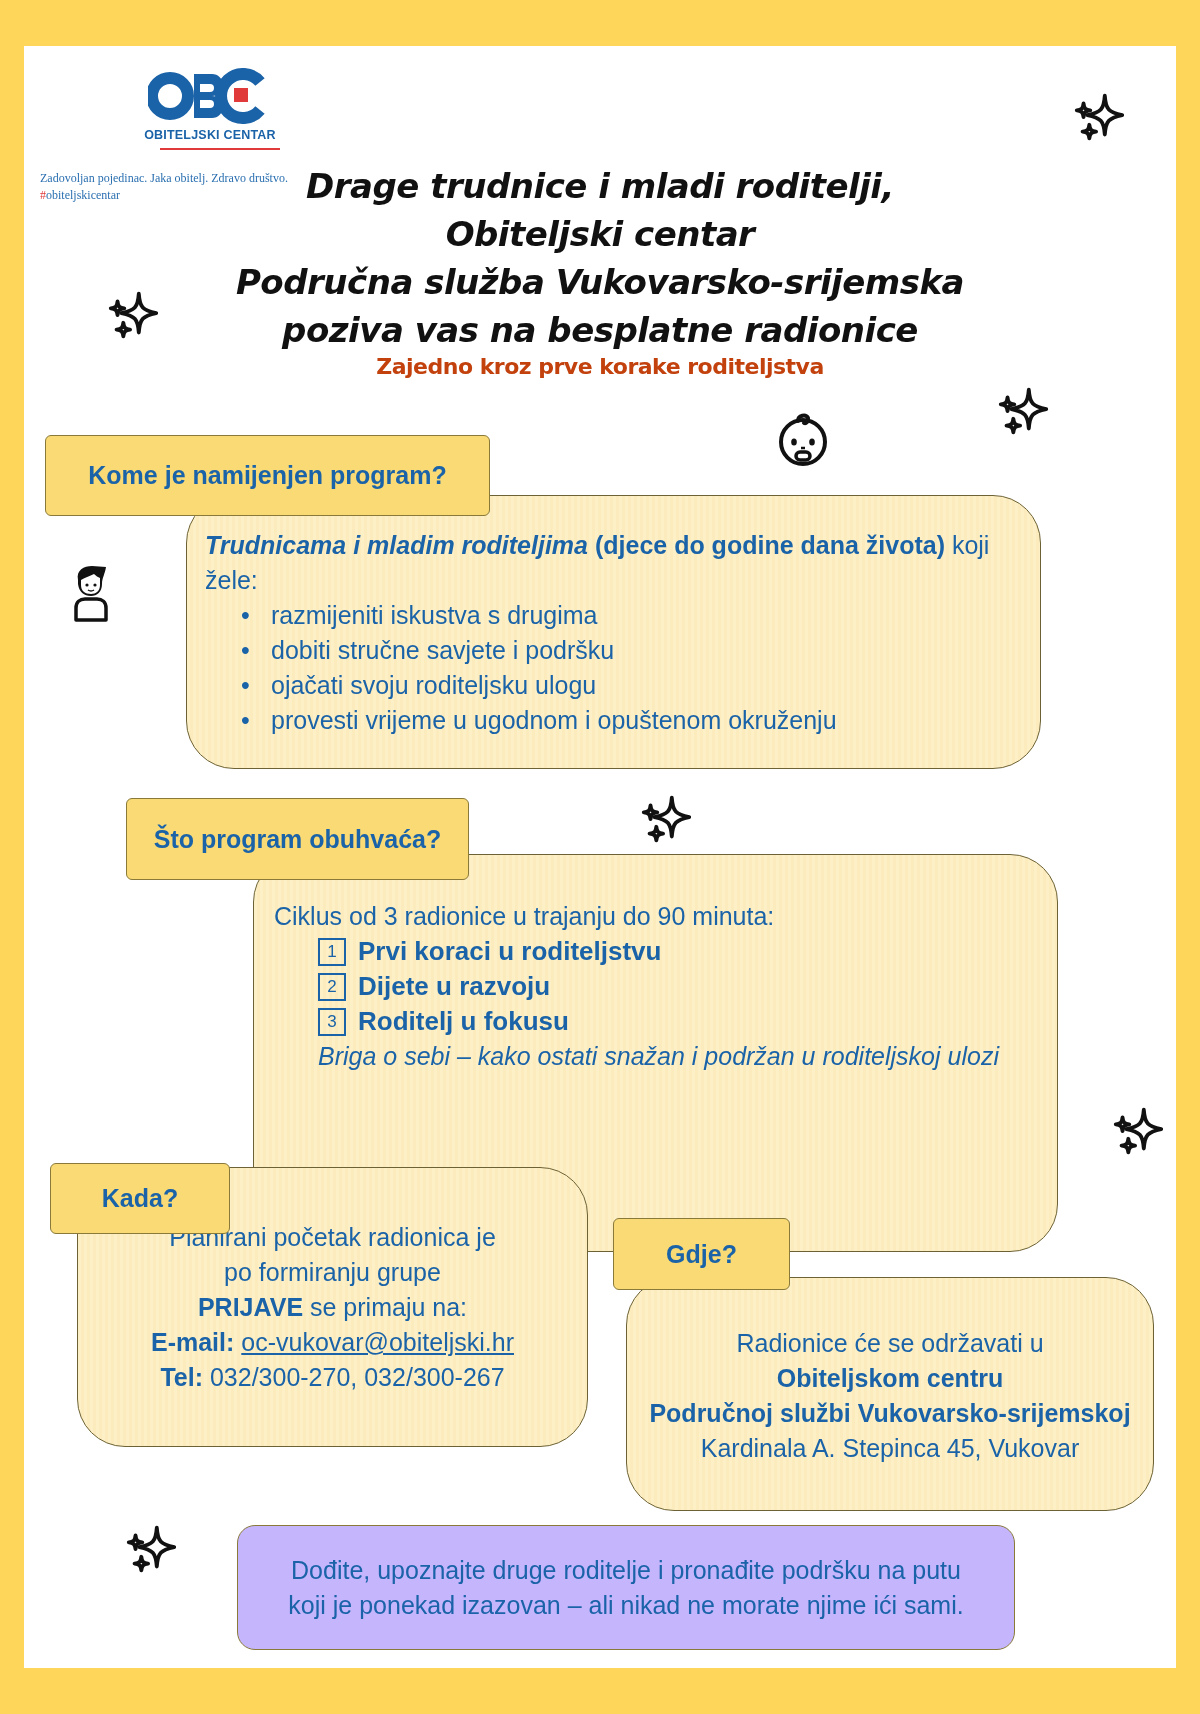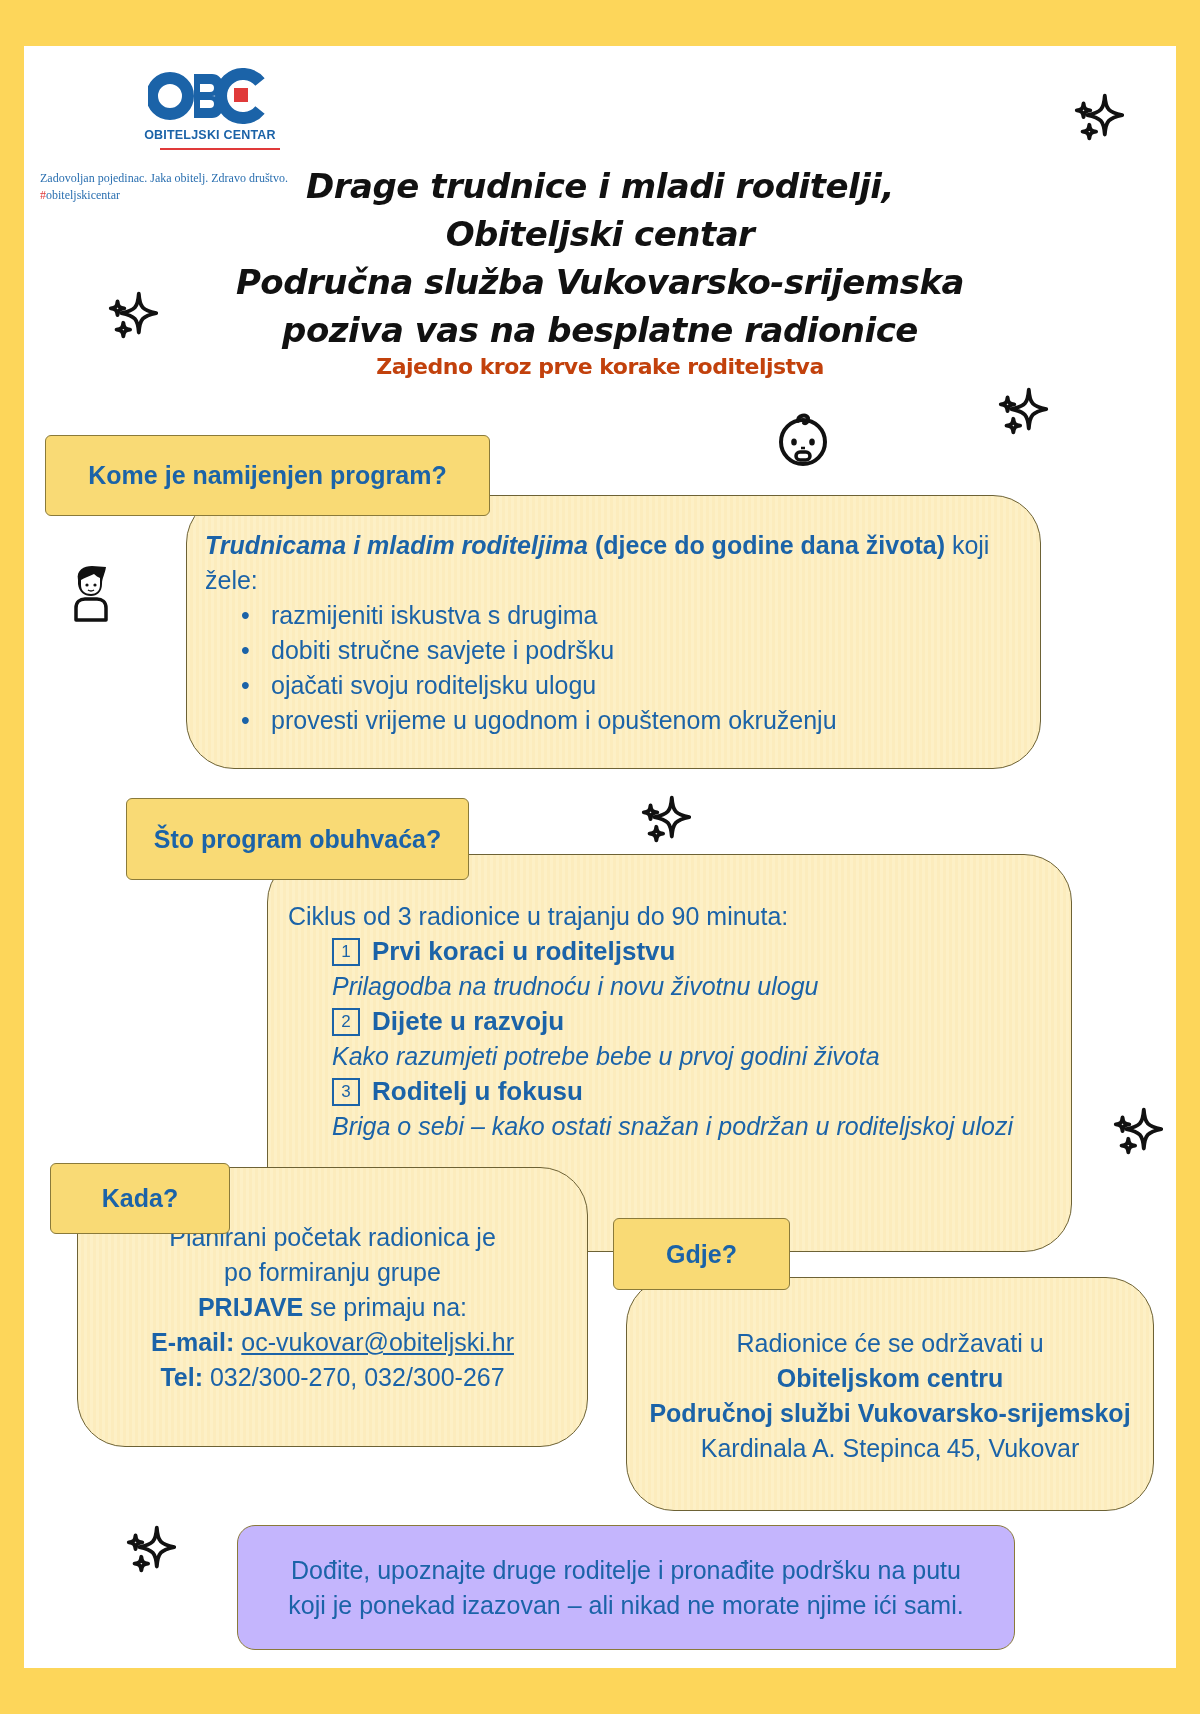--- a/index.html
+++ b/index.html
@@ -209,36 +209,34 @@
       <li>dobiti stručne savjete i podršku</li>
       <li>ojačati svoju roditeljsku ulogu</li>
       <li>provesti vrijeme u ugodnom i opuštenom okruženju</li>
     </ul>
   </div>
 </div>
 
 <div class="hdr" style="left:126px;top:798px;width:343px;height:82px;">
   <span>Što program obuhvaća?</span>
 </div>
-<div class="box" style="left:267px;top:854px;width:805px;height:398px;">
+<div class="box" style="left:253px;top:854px;width:805px;height:398px;">
   <div class="box2-text">
     <div>Ciklus od 3 radionice u trajanju do 90 minuta:</div>
     <div class="step">
       <div class="step-title">
           <span class="num-box">1</span>
           <span>Prvi koraci u roditeljstvu</span>
         </div>
-      <div class="step-desc">Prilagodba na trudnoću i novu životnu ulogu</div>
     </div>
     <div class="step">
       <div class="step-title">
           <span class="num-box">2</span>
           <span>Dijete u razvoju</span>
         </div>
-      <div class="step-desc">Kako razumjeti potrebe bebe u prvoj godini života</div>
     </div>
     <div class="step">
       <div class="step-title">
           <span class="num-box">3</span>
           <span>Roditelj u fokusu</span>
         </div>
       <div class="step-desc">Briga o sebi – kako ostati snažan i podržan u roditeljskoj ulozi</div>
     </div>
   </div>
 </div>

